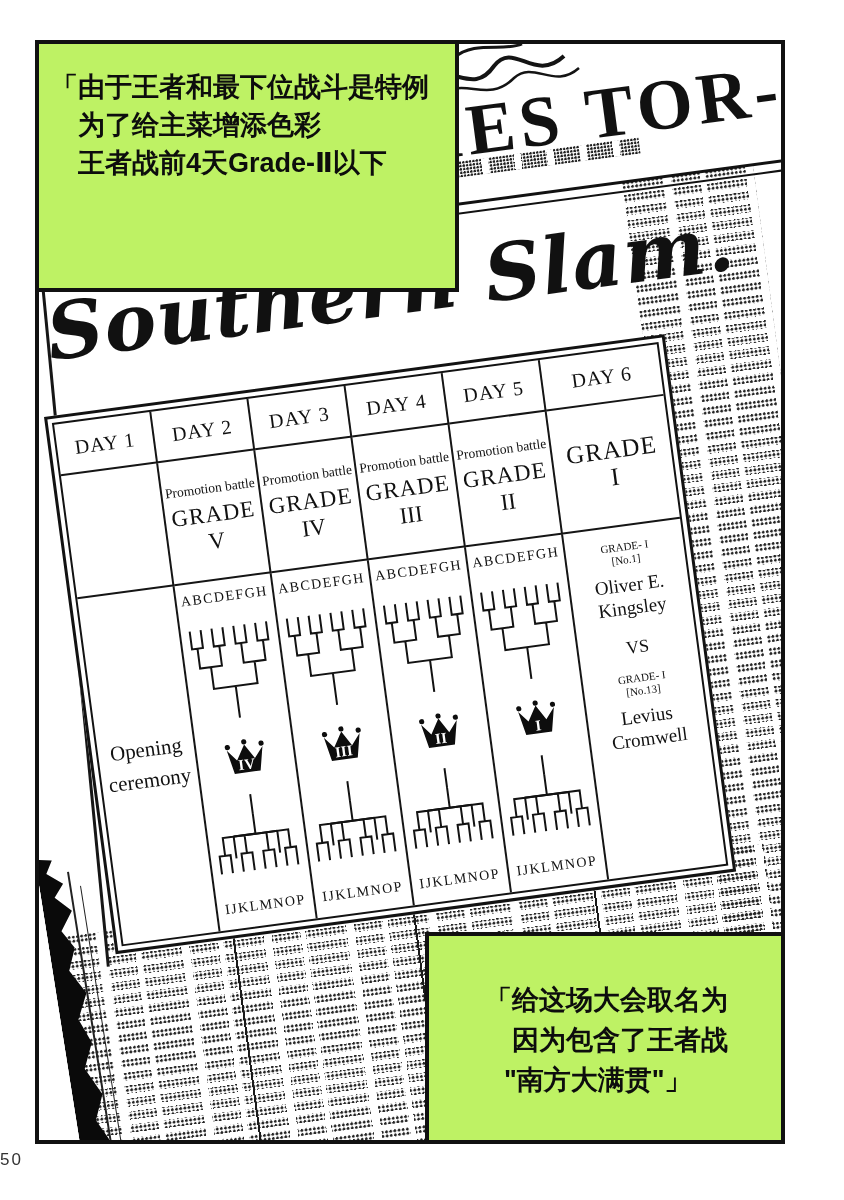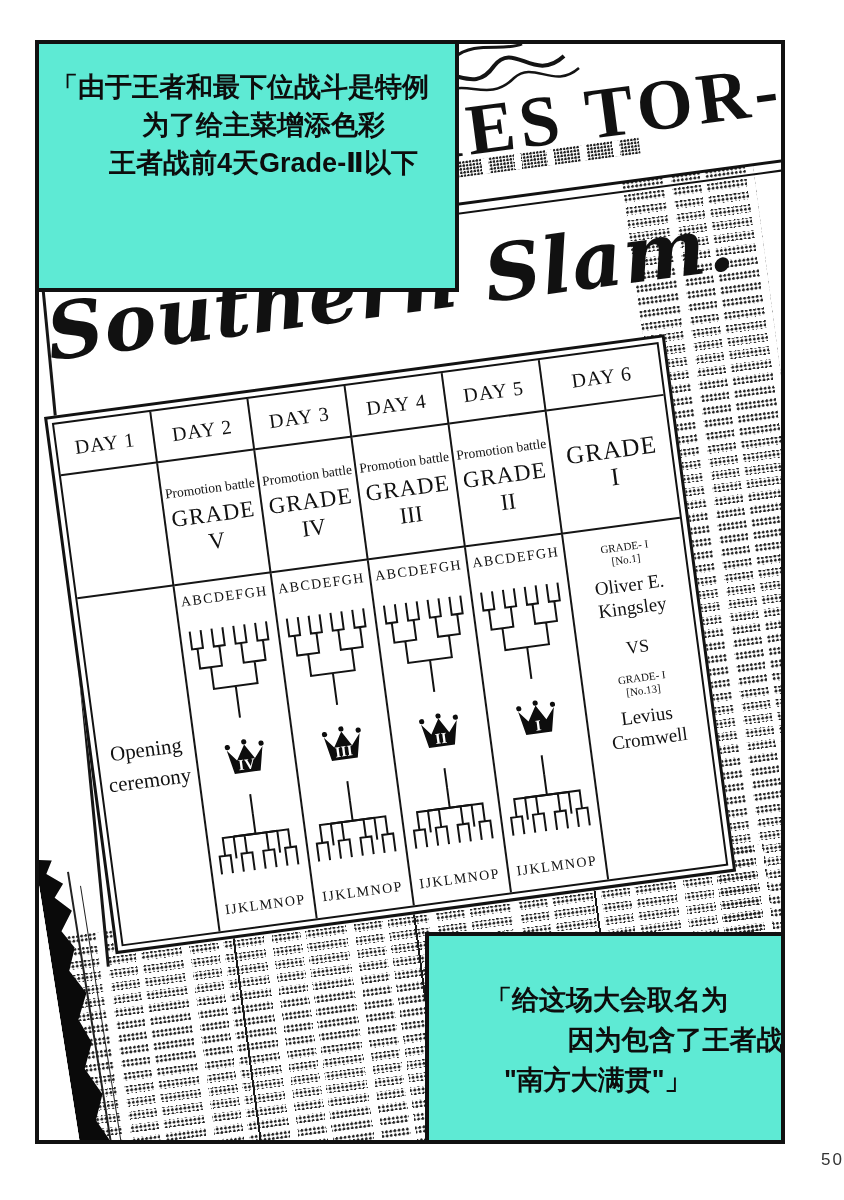--- a/index.html
+++ b/index.html
@@ -65,31 +65,31 @@
   .g1 .gradenum{font-size:25px;}
   .open-cer{font-size:21px;line-height:31px;text-align:center;}
   .bracket-cell{justify-content:space-between;padding:9px 0 12px 0;}
   .blet{font-size:14px;letter-spacing:1.5px;white-space:nowrap;}
   .crown{position:relative;width:46px;height:40px;margin:-2px 0;}
   .match-cell{justify-content:flex-start;padding-top:14px;}
   .mcap{font-size:11px;line-height:13px;text-align:center;}
   .mname{font-size:19px;line-height:23px;text-align:center;margin-top:7px;}
   .mvs{font-size:18px;margin:18px 0 14px 0;}
   
-  .bubble{position:absolute;background:#5eead4;border:4px solid #111;z-index:30;
+  .bubble{position:absolute;background:#bef264;border:4px solid #111;z-index:30;
           font-family:"Liberation Sans","DejaVu Sans",sans-serif;font-weight:bold;color:#0d0d0d;}
   .bubble-top{left:-4px;top:-4px;width:398px;height:220px;padding:24px 6px 0 12px;
               font-size:27px;line-height:38px;}
   .bubble-bottom{left:386px;top:888px;width:354px;height:204px;padding:44px 6px 0 56px;
               font-size:27px;line-height:40px;}
-  .indent1{padding-left:27px;text-align:center;}
+  .indent1{padding-left:27px;}
   .indent2{padding-left:19px;}
   .bline{white-space:nowrap;}
   
-  .pageno{position:absolute;left:0;top:1150px;width:844px;text-align:right;
+  .pageno{position:absolute;left:0;top:1150px;width:844px;text-align:left;
           font-family:"Liberation Sans",sans-serif;font-size:17px;letter-spacing:2px;color:#333;z-index:5;}
   svg{display:block;}
 </style>
 </head>
 <body>
 
 <div id="stage">
   <div class="panel">
 
     <div class="strip-right ht"></div>

